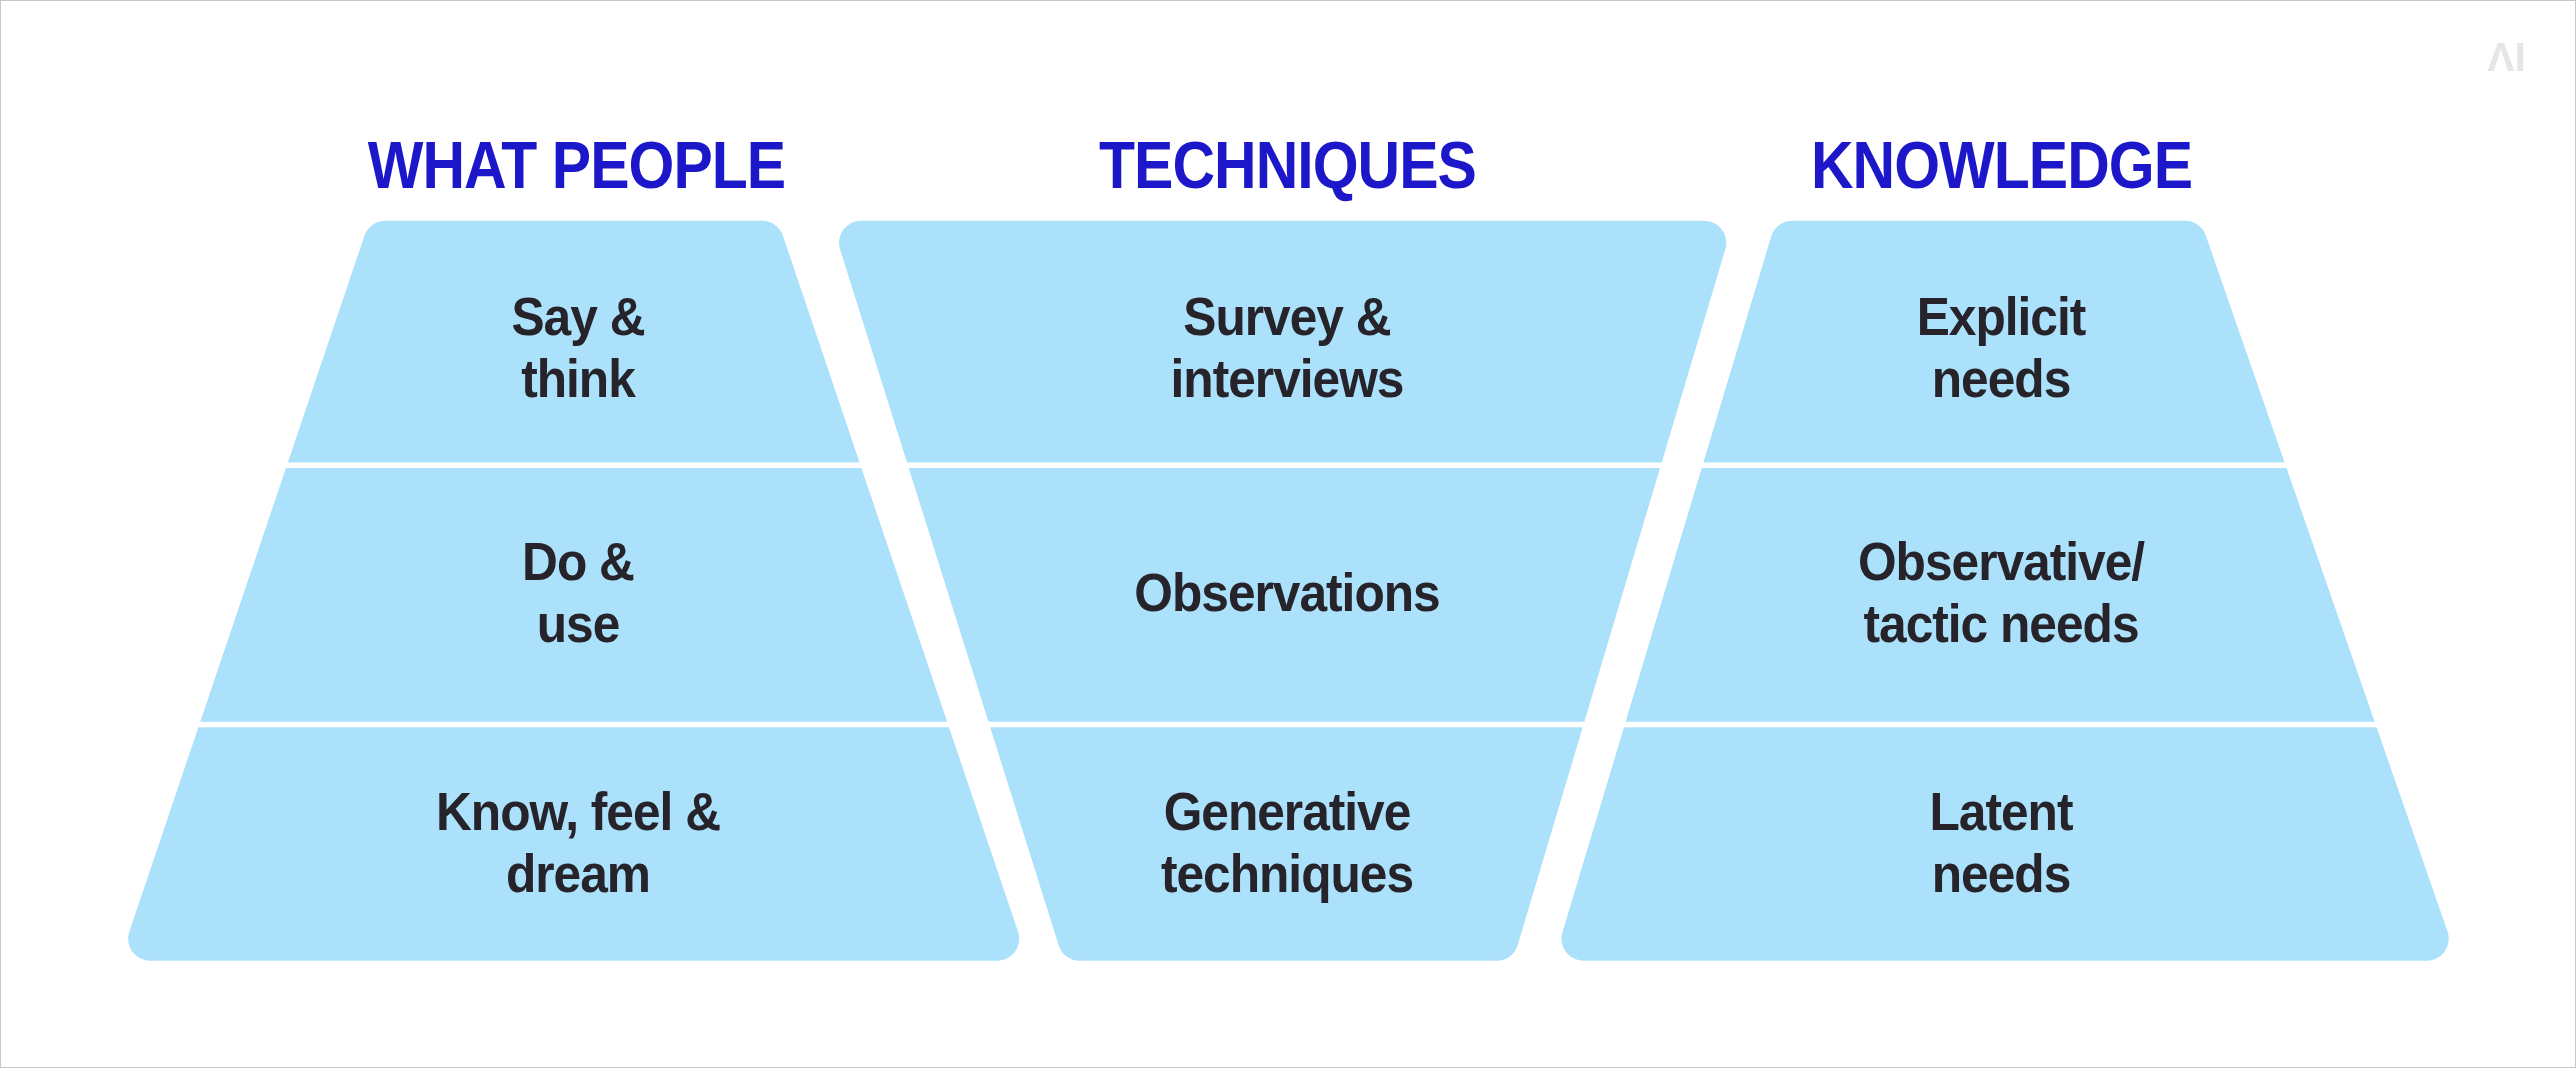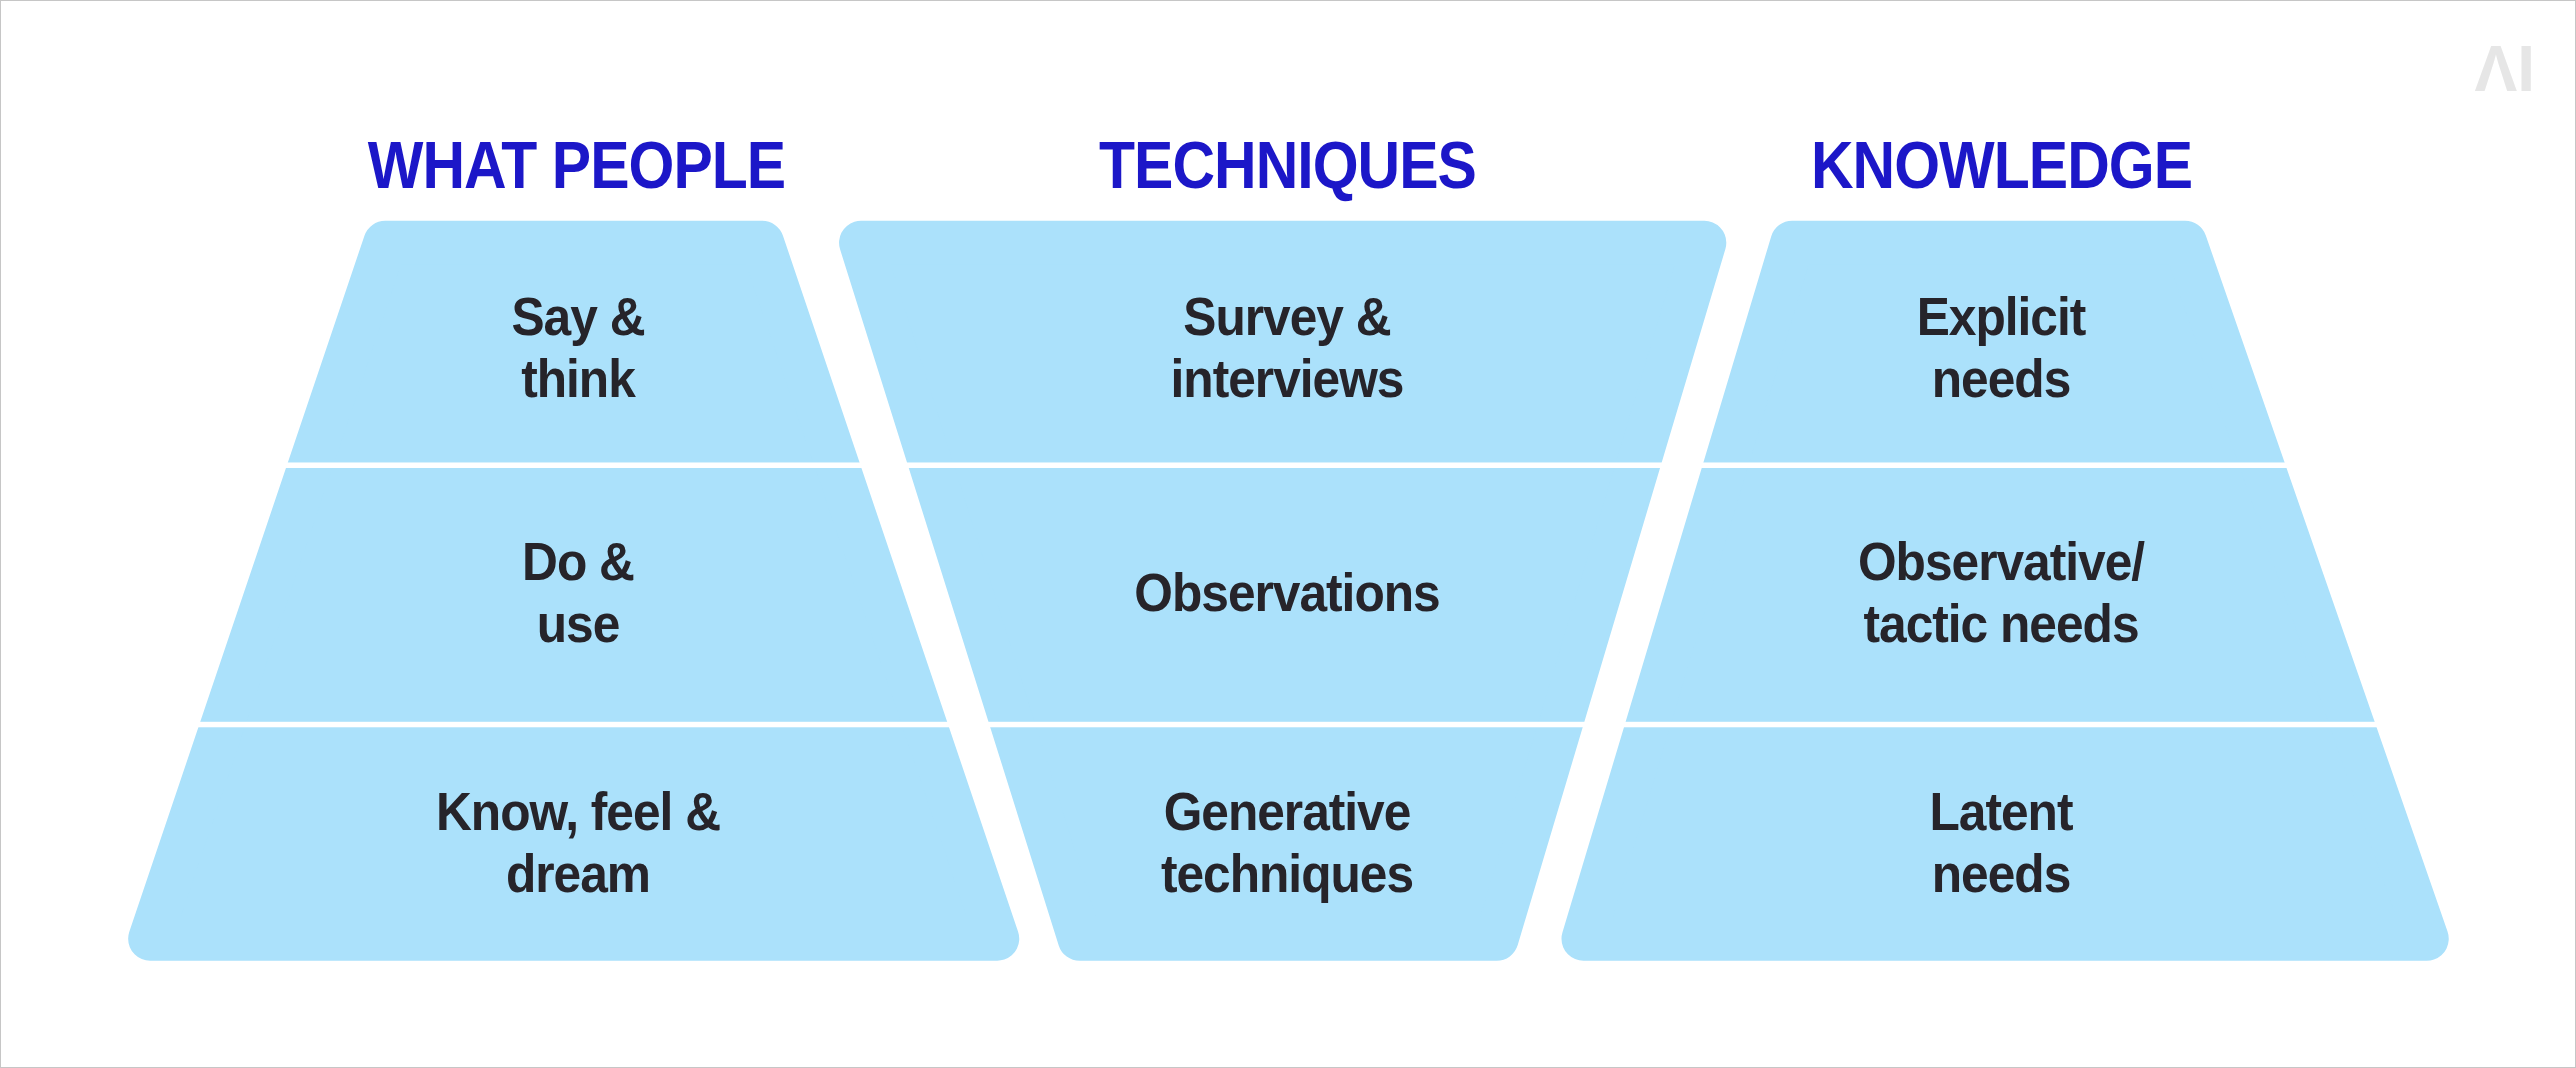--- a/index.html
+++ b/index.html
@@ -47,22 +47,22 @@
   .label span{display:block;}
   .c1{left:275px;}
   .c2{left:984px;}
   .c3{left:1698px;}
   .r1{top:283px;}
   .r2{top:528px;}
   .r3{top:778px;}
   .watermark{
     position:absolute;
     top:36px;
-    right:40px;
-    font-size:64px;
+    right:49px;
+    font-size:41px;
     font-weight:bold;
     letter-spacing:0px;
     color:var(--watermark-gray,#e6e6e6);
     line-height:1;
   }
 </style>
 </head>
 <body>
 
 <div class="canvas">

